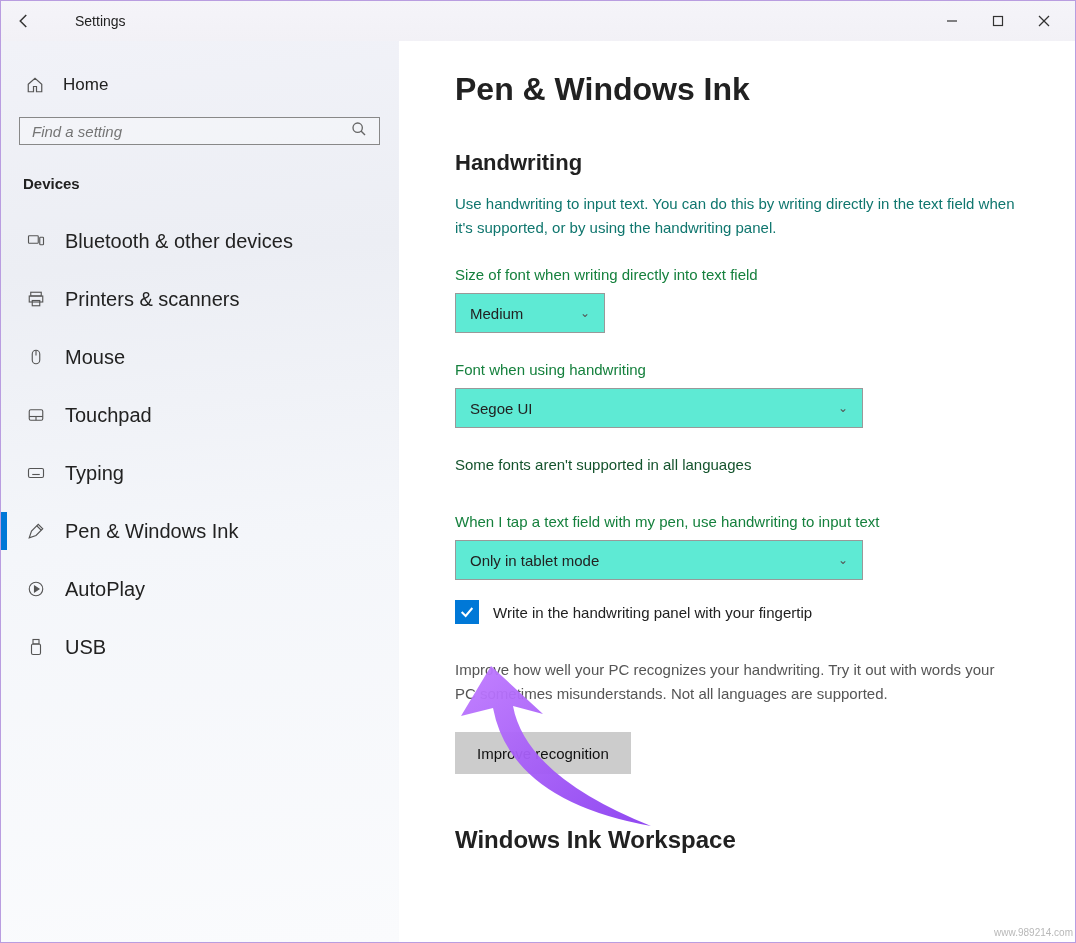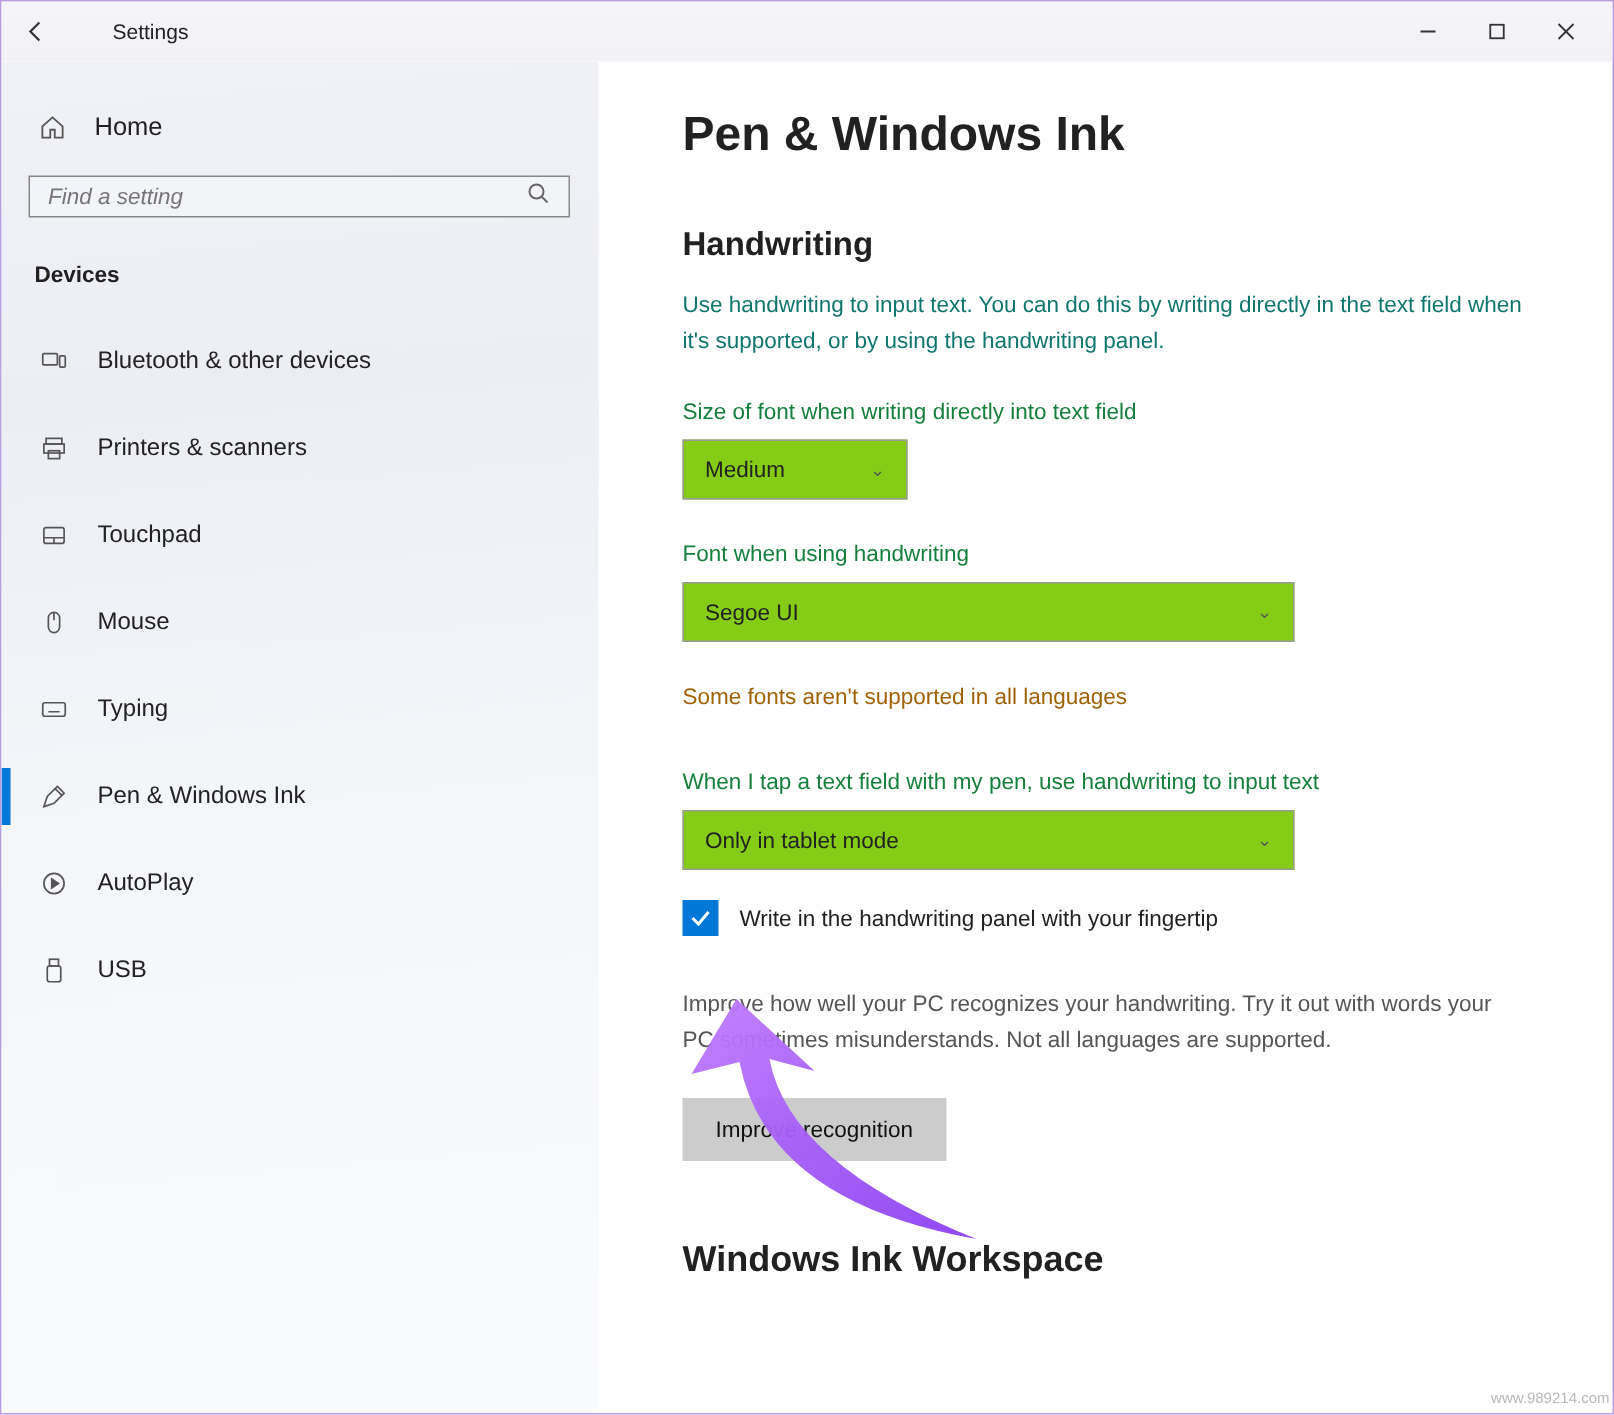--- a/index.html
+++ b/index.html
@@ -59,21 +59,21 @@
   }
   .searchbox .sic { color: #666; font-size: 16px; }
   .category {
     font-weight: 700; font-size: 15px;
     margin: 30px 4px 20px 4px;
   }
   .nav-item {
     display: flex; align-items: center; gap: 18px;
     height: 58px;
     padding: 0 6px 0 6px;
-    font-size: 16px;
+    font-size: 20px;
     color: #222;
     position: relative;
   }
   .nav-item .ic { width: 22px; display:flex; justify-content:center; color:#555; font-size:17px;}
   .nav-item.selected::before {
     content: "";
     position: absolute;
     left: -18px; top: 10px; bottom: 10px; width: 6px;
     background: #0078d7;
   }
@@ -88,27 +88,27 @@
   h2.workspace { font-size: 24px; margin-top: 52px;}
   .desc { color: #0f766e; line-height: 1.6; margin-bottom: 26px; font-size: 15px; max-width: 560px;}
   .lbl { margin-bottom: 10px; font-size: 15px; color: #15803d; }
   .select {
     border: 1px solid #999;
     height: 40px;
     display: flex; align-items: center; justify-content: space-between;
     padding: 0 14px;
     font-size: 15px;
     color: #222;
-    background: #84cc16;
+    background: #5eead4;
     margin-bottom: 28px;
   }
   .select.small { width: 150px; }
   .select.med { width: 408px; }
   .chev { font-size: 12px; color: #555; }
-  .hint { color: #a16207; font-size: 15px; margin-bottom: 40px; }
+  .hint { color: #14532d; font-size: 15px; margin-bottom: 40px; }
   .chk-row {
     display: flex; align-items: center; gap: 14px;
     margin: 8px 0 34px 0;
   }
   .chk {
     width: 24px; height: 24px; background: #0078d7;
     display: flex; align-items: center; justify-content: center;
     color: #fff; font-size: 15px;
   }
   .chk svg { width: 16px; height: 16px; }
@@ -199,35 +199,35 @@
             <rect x="5" y="3" width="14" height="5"></rect>
             <rect x="3" y="8" width="18" height="8"></rect>
             <rect x="7" y="14" width="10" height="7"></rect>
           </svg>
       </span>
       <span>Printers &amp; scanners</span>
     </div>
     <div class="nav-item">
       <span class="ic">
         <svg width="18" height="18" viewBox="0 0 24 24" fill="none" stroke="#555" stroke-width="1.5">
+            <rect x="7" y="3" width="10" height="18" rx="5"></rect>
+            <line x1="12" y1="3" x2="12" y2="10"></line>
+          </svg>
+      </span>
+      <span>Mouse</span>
+    </div>
+    <div class="nav-item">
+      <span class="ic">
+        <svg width="18" height="18" viewBox="0 0 24 24" fill="none" stroke="#555" stroke-width="1.5">
             <rect x="3" y="5" width="18" height="14" rx="2"></rect>
             <line x1="3" y1="14" x2="21" y2="14"></line>
             <line x1="12" y1="14" x2="12" y2="19"></line>
           </svg>
       </span>
       <span>Touchpad</span>
-    </div>
-    <div class="nav-item">
-      <span class="ic">
-        <svg width="18" height="18" viewBox="0 0 24 24" fill="none" stroke="#555" stroke-width="1.5">
-            <rect x="7" y="3" width="10" height="18" rx="5"></rect>
-            <line x1="12" y1="3" x2="12" y2="10"></line>
-          </svg>
-      </span>
-      <span>Mouse</span>
     </div>
     <div class="nav-item">
       <span class="ic">
         <svg width="18" height="18" viewBox="0 0 24 24" fill="none" stroke="#555" stroke-width="1.5">
             <rect x="2" y="6" width="20" height="12" rx="2"></rect>
             <line x1="6" y1="10" x2="6" y2="10"></line>
             <line x1="10" y1="10" x2="10" y2="10"></line>
             <line x1="14" y1="10" x2="14" y2="10"></line>
             <line x1="18" y1="10" x2="18" y2="10"></line>
             <line x1="7" y1="14" x2="17" y2="14"></line>

